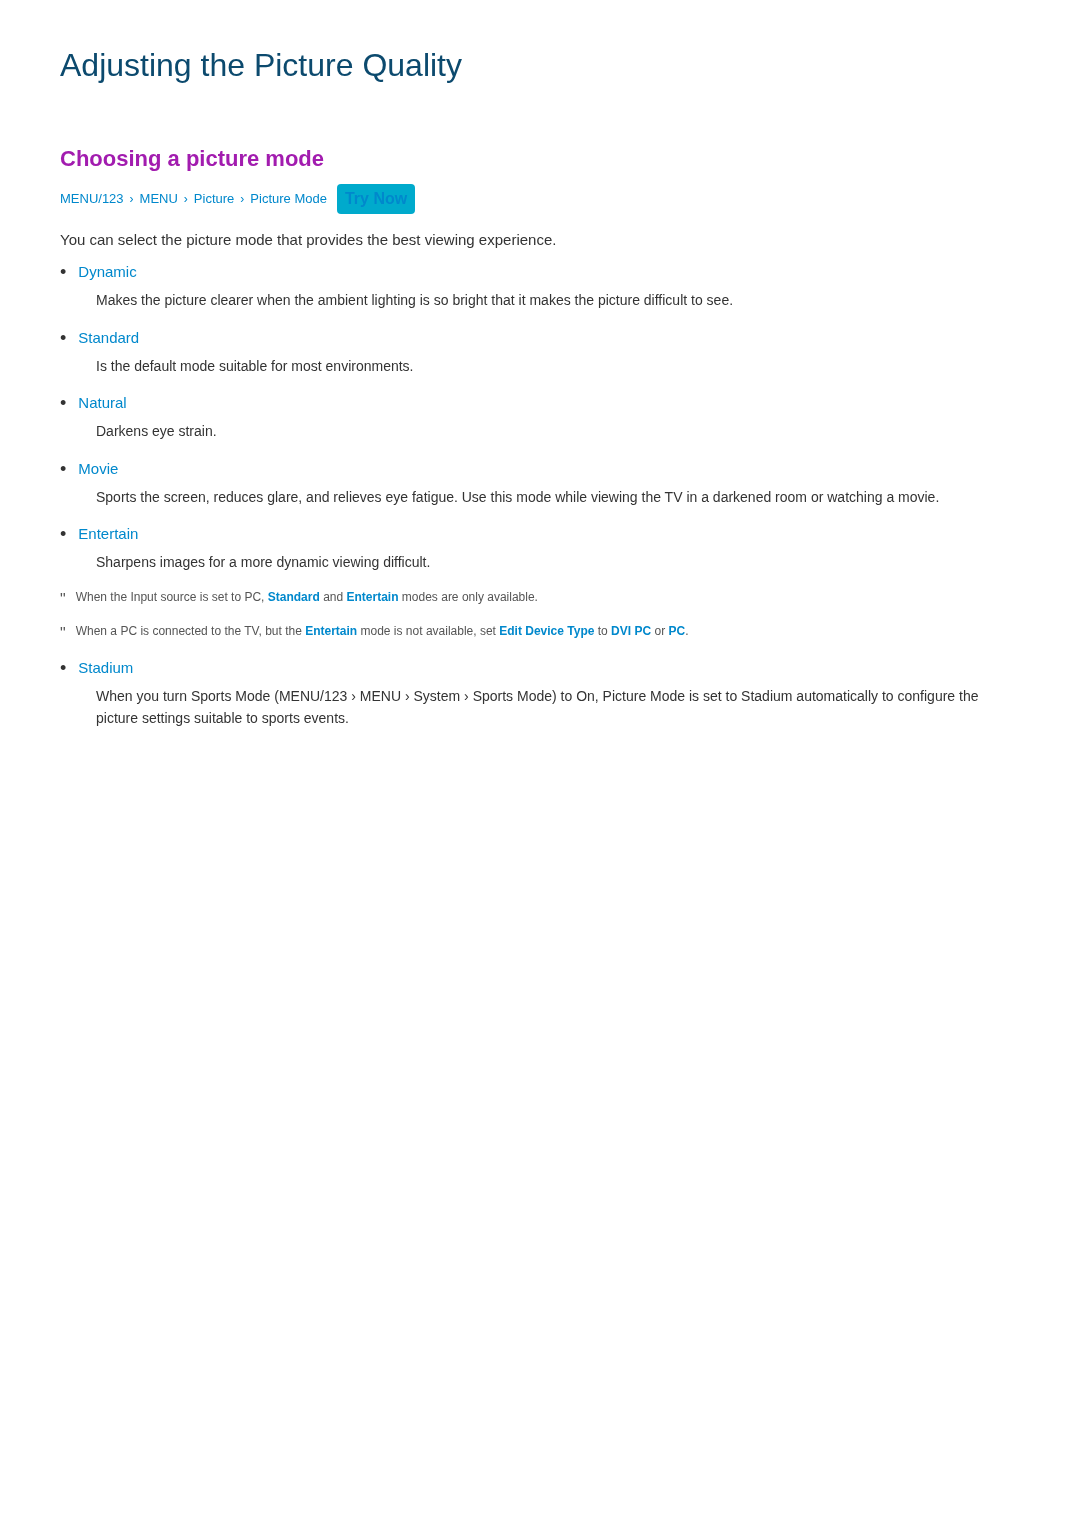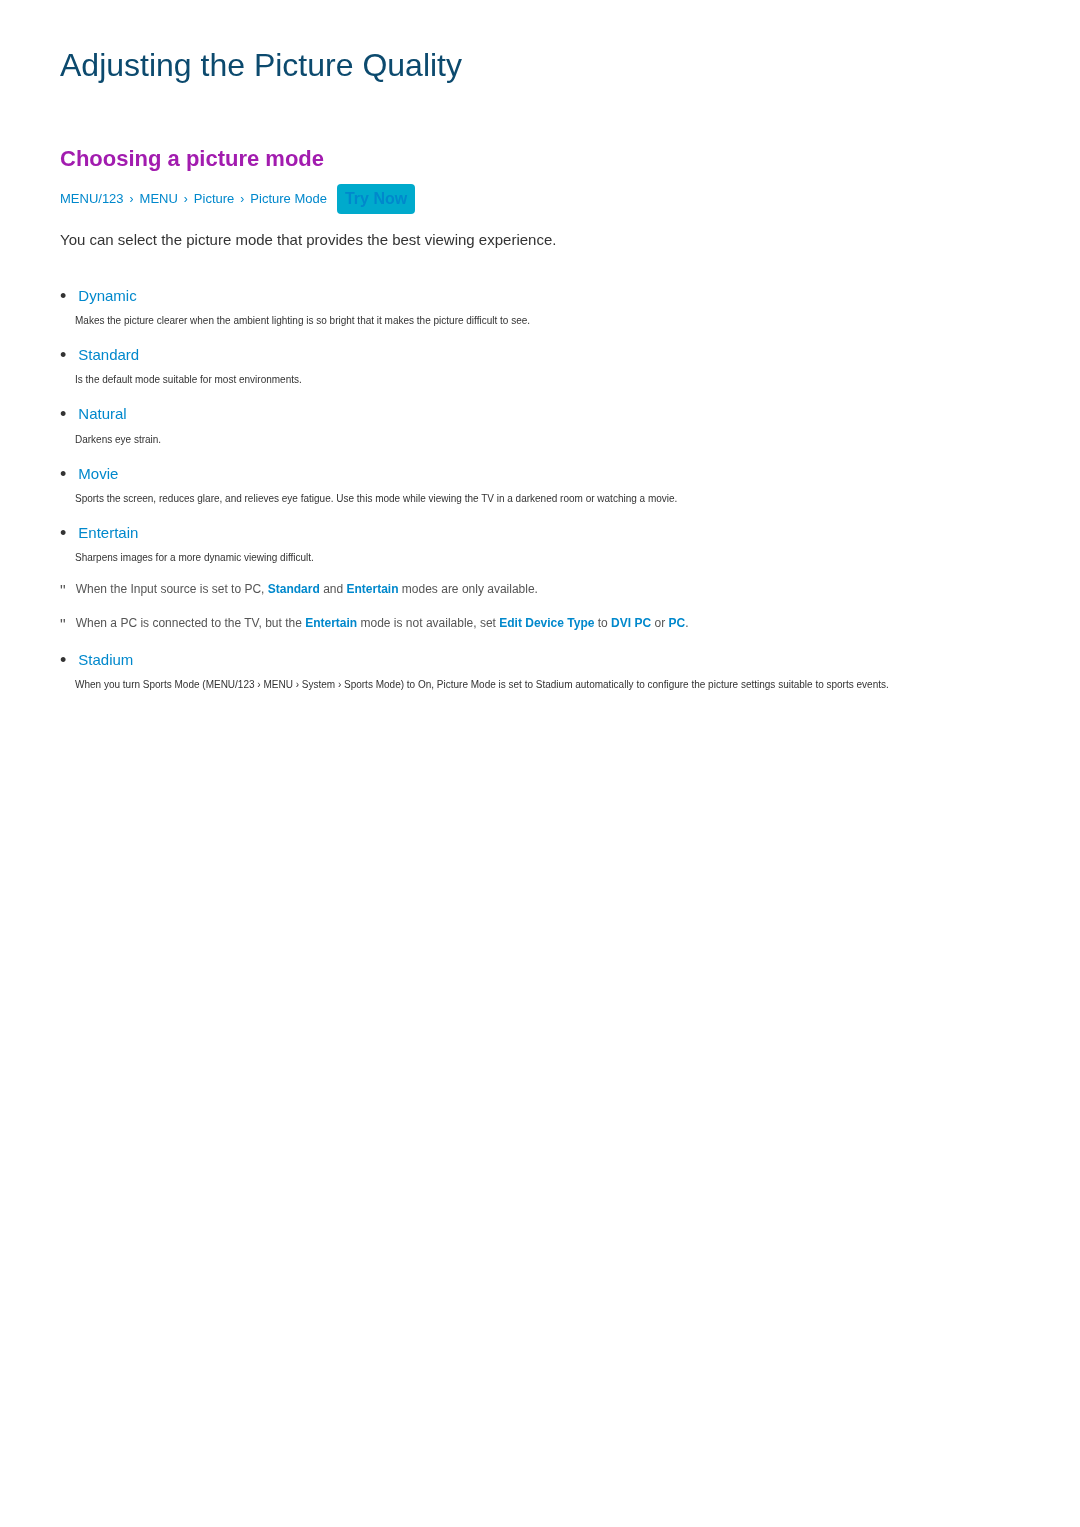--- a/index.html
+++ b/index.html
@@ -59,21 +59,21 @@
       color: #ffffff;
       font-size: 16px;
       font-weight: 600;
       padding: 2px 8px;
       border-radius: 4px;
       margin-left: 6px;
       vertical-align: middle;
     }
 
     .intro-text {
-      margin-bottom: 32px;
+      margin-bottom: 8px;
       color: #333333;
       font-size: 15px;
     }
 
     .bullet-list {
       list-style: none;
       padding: 0;
       margin: 0;
     }
 
@@ -96,23 +96,23 @@
       flex-shrink: 0;
     }
 
     .bullet-term {
       color: #0088cc;
       font-weight: 400;
       font-size: 15px;
     }
 
     .bullet-desc {
-      margin-left: 15px;
-      color: #333333;
-      font-size: 10px;
+      margin-left: 36px;
+      color: #333333;
+      font-size: 14px;
       margin-bottom: 10px;
     }
 
     .note-item {
       display: flex;
       align-items: flex-start;
       margin-bottom: 10px;
       font-size: 14px;
       color: #555555;
     }

